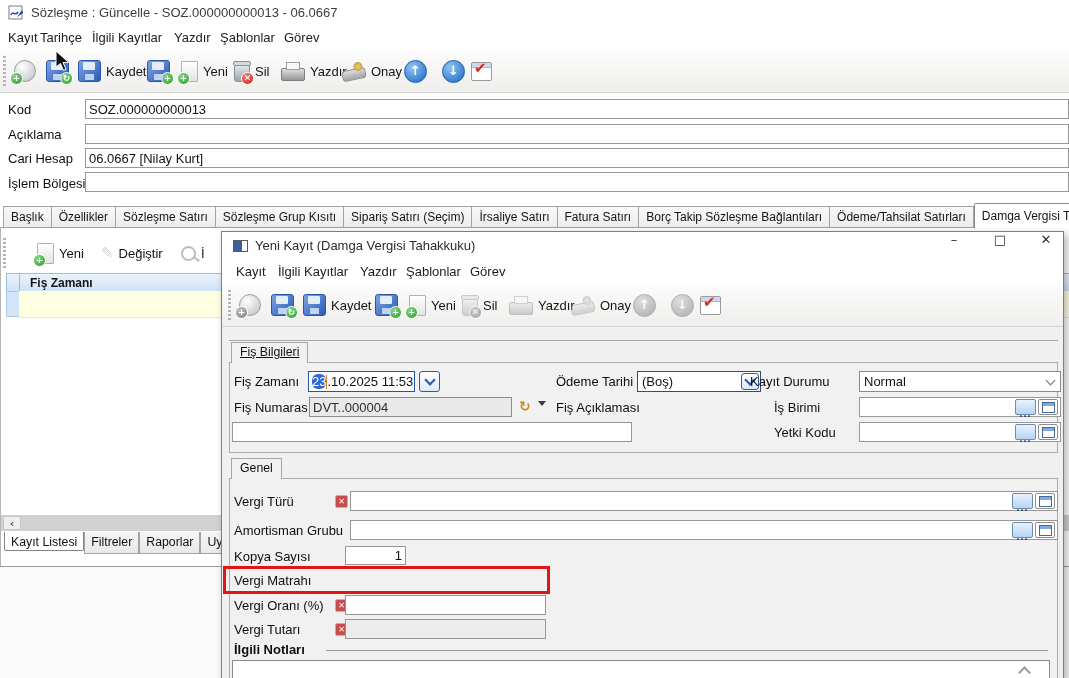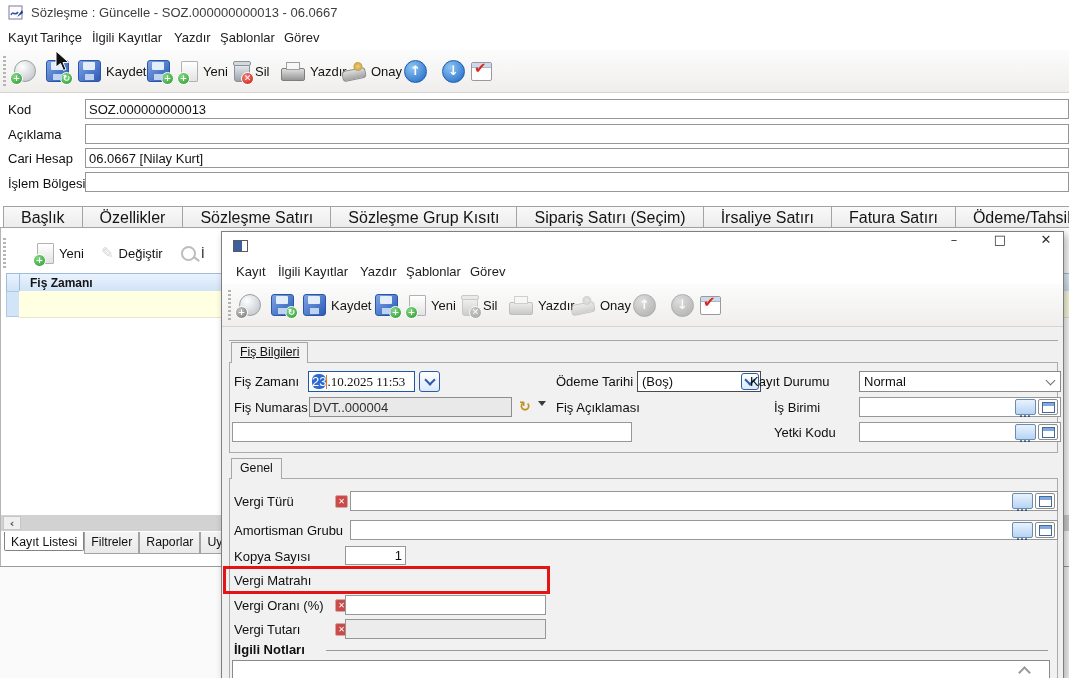--- a/index.html
+++ b/index.html
@@ -43,21 +43,21 @@
   .icu{width:21px;height:21px;border-radius:50%;border:1px solid #1a5cb2;color:#fff;text-align:center;
        background:radial-gradient(circle at 35% 30%,#8ec5f2,#1b64c4);font:bold 13px/20px "DejaVu Sans",sans-serif;}
   .icf{width:19px;height:17px;border:1px solid #9a9a9a;border-radius:2px;background:#fff;}
   .icf::before{content:"";position:absolute;top:0;left:0;right:0;height:4px;background:#ccd8ec;border-bottom:1px solid #a9b7cb;}
   .icf::after{content:"✔";position:absolute;left:2px;top:-3px;color:#d8291b;font:bold 15px/17px "DejaVu Sans",sans-serif;}
   .ipen{font:15px "DejaVu Sans",sans-serif;color:#9aa0a6;}
   .imag{width:11px;height:11px;border:2px solid #bdbdbd;border-radius:50%;}
   .imag::after{content:"";position:absolute;width:7px;height:2px;background:#bdbdbd;right:-6px;bottom:-1px;transform:rotate(38deg);}
   
   .tabs{position:absolute;display:flex;align-items:flex-end;}
-  .tab{height:22px;line-height:21px;padding:0 17px;font-size:16px;white-space:nowrap;box-sizing:border-box;
+  .tab{height:22px;line-height:21px;padding:0 7px;font-size:12px;white-space:nowrap;box-sizing:border-box;
        background:linear-gradient(#f9f9f9,#ececec);border:1px solid #a3a3a3;border-left:none;color:#141414;cursor:default;}
   .tab.first{border-left:1px solid #a3a3a3;}
   .tab.active{height:25px;line-height:24px;background:#fff;border:1px solid #8a8a8a;border-bottom:none;
        border-radius:2px 2px 0 0;position:relative;z-index:3;}
   .btab{height:22px;line-height:21px;padding:0 6px;font-size:12.3px;background:linear-gradient(#f5f5f5,#e9e9e9);
        border:1px solid #a3a3a3;border-top:none;box-sizing:border-box;white-space:nowrap;cursor:default;}
   .btab.active{height:19px;background:#fff;border:1px solid #838383;border-top:none;border-radius:0 0 2px 2px;z-index:3;position:relative;}
   
   .ghead{position:absolute;background:linear-gradient(#eaf3fd,#d0e3f7);border:1px solid #9fbcd8;box-sizing:border-box;}
   
@@ -174,20 +174,21 @@
 
   <div class="grpline" style="left:0;top:227px;width:1069px;z-index:1;"></div>
   <div class="tabs" style="left:3px;top:203px;height:25px;z-index:2;">
     <span class="tab first">Başlık</span>
     <span class="tab">Özellikler</span>
     <span class="tab">Sözleşme Satırı</span>
     <span class="tab">Sözleşme Grup Kısıtı</span>
     <span class="tab">Sipariş Satırı (Seçim)</span>
     <span class="tab">İrsaliye Satırı</span>
     <span class="tab">Fatura Satırı</span>
+    <span class="tab">Borç Takip Sözleşme Bağlantıları</span>
     <span class="tab">Ödeme/Tahsilat Satırları</span>
     <span class="tab active">Damga Vergisi Tahakkukları</span>
   </div>
 
   <div class="abs" style="left:0;top:228px;width:1069px;height:338px;background:#fff;border-left:1px solid #b5b5b5;">
     <span class="handle" style="left:2px;top:10px;height:32px;"></span>
     <span class="tbn" style="left:36px;top:4px;">
       <span class="ico ipa">
           <span class="badge bgreen bl">+</span>
         </span>
@@ -221,20 +222,21 @@
     </div>
   </div>
   <div class="grpline" style="left:0;top:566px;width:1069px;background:#9b9b9b;"></div>
   <div class="abs" style="left:0;top:567px;width:1069px;height:111px;background:#fafafa;"></div>
 
   <div class="abs" style="left:221px;top:231px;width:841px;height:447px;background:#f0f0f0;border:1px solid #7f7f7f;
               box-shadow:3px 3px 8px rgba(0,0,0,.3);z-index:10;overflow:hidden;box-sizing:content-box;">
 
     <div class="abs" style="left:0;top:0;width:841px;height:28px;background:#fff;">
       <span class="abs" style="left:11px;top:8px;width:15px;height:12px;border:1px solid #5a6residue5a;box-sizing:border-box;border:1px solid #5a5a5a;background:linear-gradient(to right,#3e5f9e 0 8px,#fff 8px);"></span>
+      <span class="abs" style="left:33px;top:6px;font-size:13px;color:#2b2b2b;white-space:nowrap;">Yeni Kayıt (Damga Vergisi Tahakkuku)</span>
       <span class="wctl" style="left:716px;">–</span>
       <span class="wctl" style="left:762px;">□</span>
       <span class="wctl" style="left:808px;">✕</span>
     </div>
 
     <div class="abs" style="left:0;top:28px;width:841px;height:24px;background:#fff;">
       <span class="menu-item" style="left:12px;">Kayıt</span>
       <span class="menu-item" style="left:54px;">İlgili Kayıtlar</span>
       <span class="menu-item" style="left:136px;">Yazdır</span>
       <span class="menu-item" style="left:182px;">Şablonlar</span>
@@ -294,21 +296,21 @@
     </div>
 
     <div class="grpline" style="left:7px;top:108px;width:829px;"></div>
     <span class="gtab" style="left:9px;top:110px;background:#f1f1f1;text-decoration:underline;">Fiş Bilgileri</span>
     <div class="gpage" style="left:7px;top:130px;width:829px;height:91px;"></div>
 
     <span class="lbl" style="left:12px;top:142px;">Fiş Zamanı</span>
     <div class="abs" style="left:86px;top:139px;width:107px;height:21px;box-sizing:border-box;border:1px solid #1f57a8;background:#fff;display:flex;align-items:center;padding-left:3px;font-size:13px;">
       <span style="background:#2e6bd0;color:#fff;border-radius:6px;">23</span>
       <span class="abs" style="position:static;width:1px;height:14px;background:#e2761b;display:inline-block;"></span>
-      <span style="white-space:pre;font-family:Liberation Serif, serif;">.10.2025 11:53</span>
+      <span style="white-space:pre;">.10.2025 11:53</span>
     </div>
     <span class="ddb" style="left:197px;top:139px;width:21px;height:21px;">
         <span class="chvb"></span>
       </span>
 
     <span class="lbl" style="left:334px;top:142px;">Ödeme Tarihi</span>
     <div class="abs" style="left:415px;top:139px;width:124px;height:21px;box-sizing:border-box;border:1px solid #4a4a4a;background:#fff;display:flex;align-items:center;padding-left:4px;font-size:13px;">
       <span>(Boş)</span>
     </div>
     <span class="ddb" style="left:519px;top:141px;width:18px;height:17px;">

